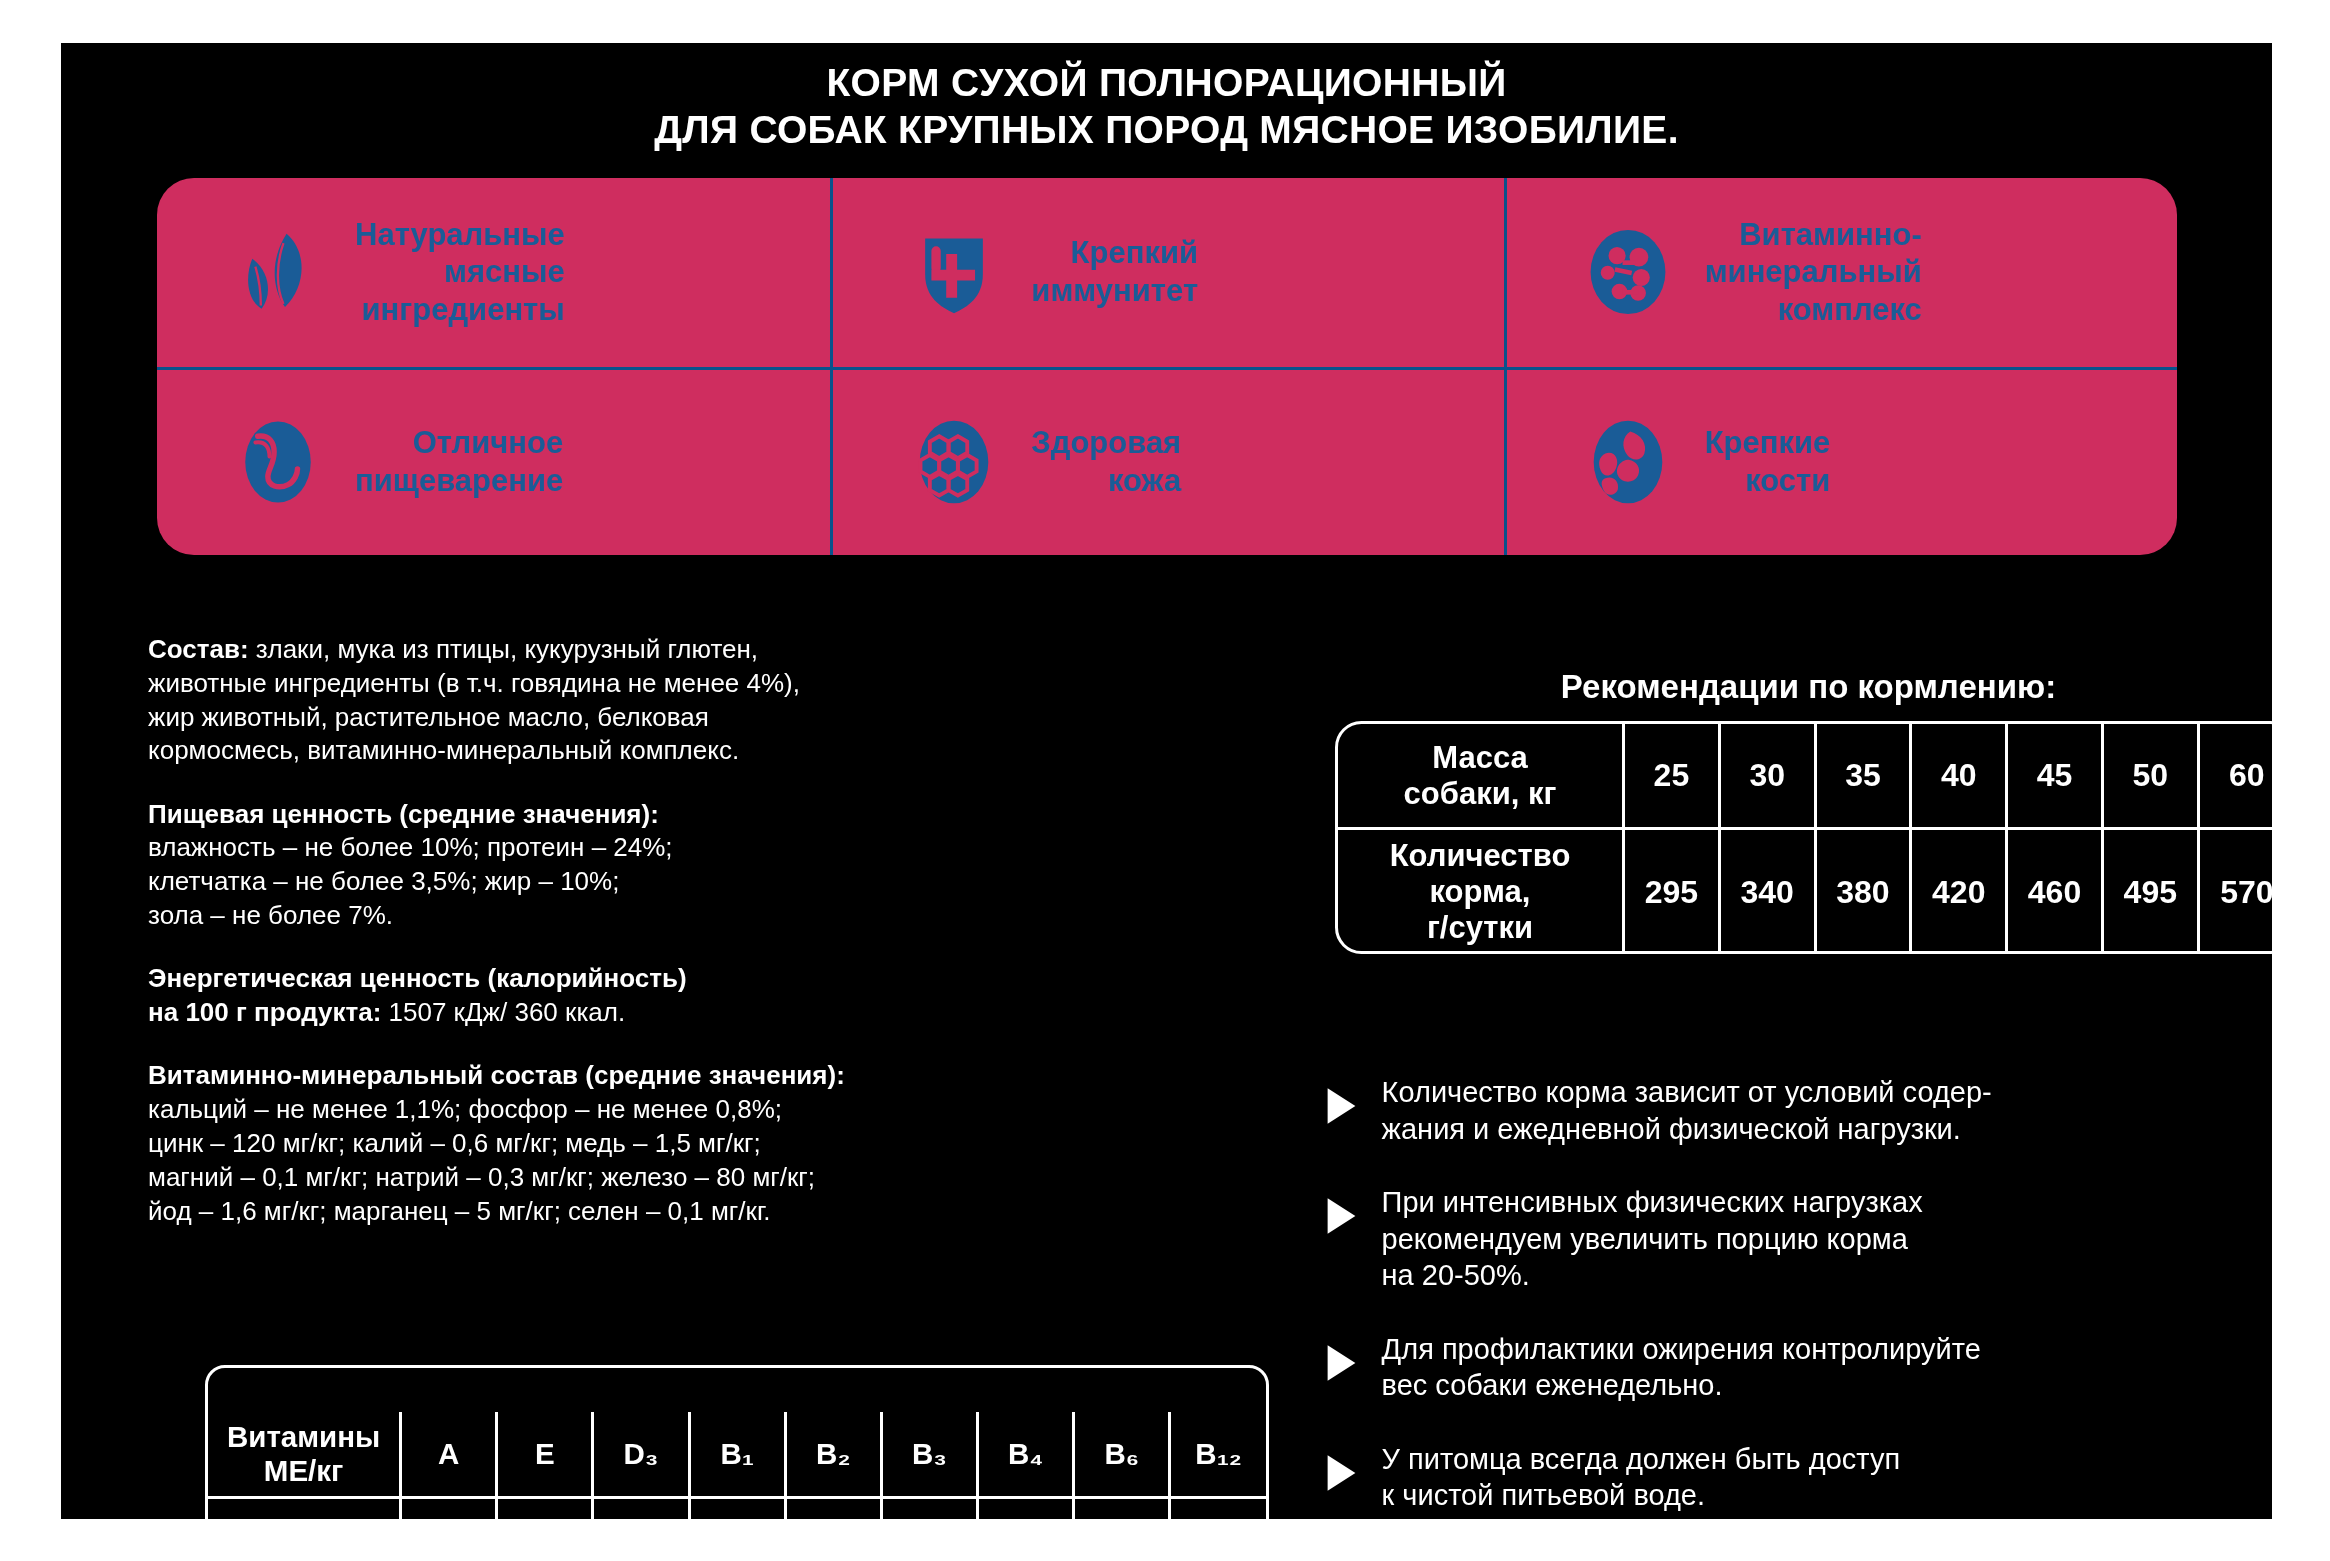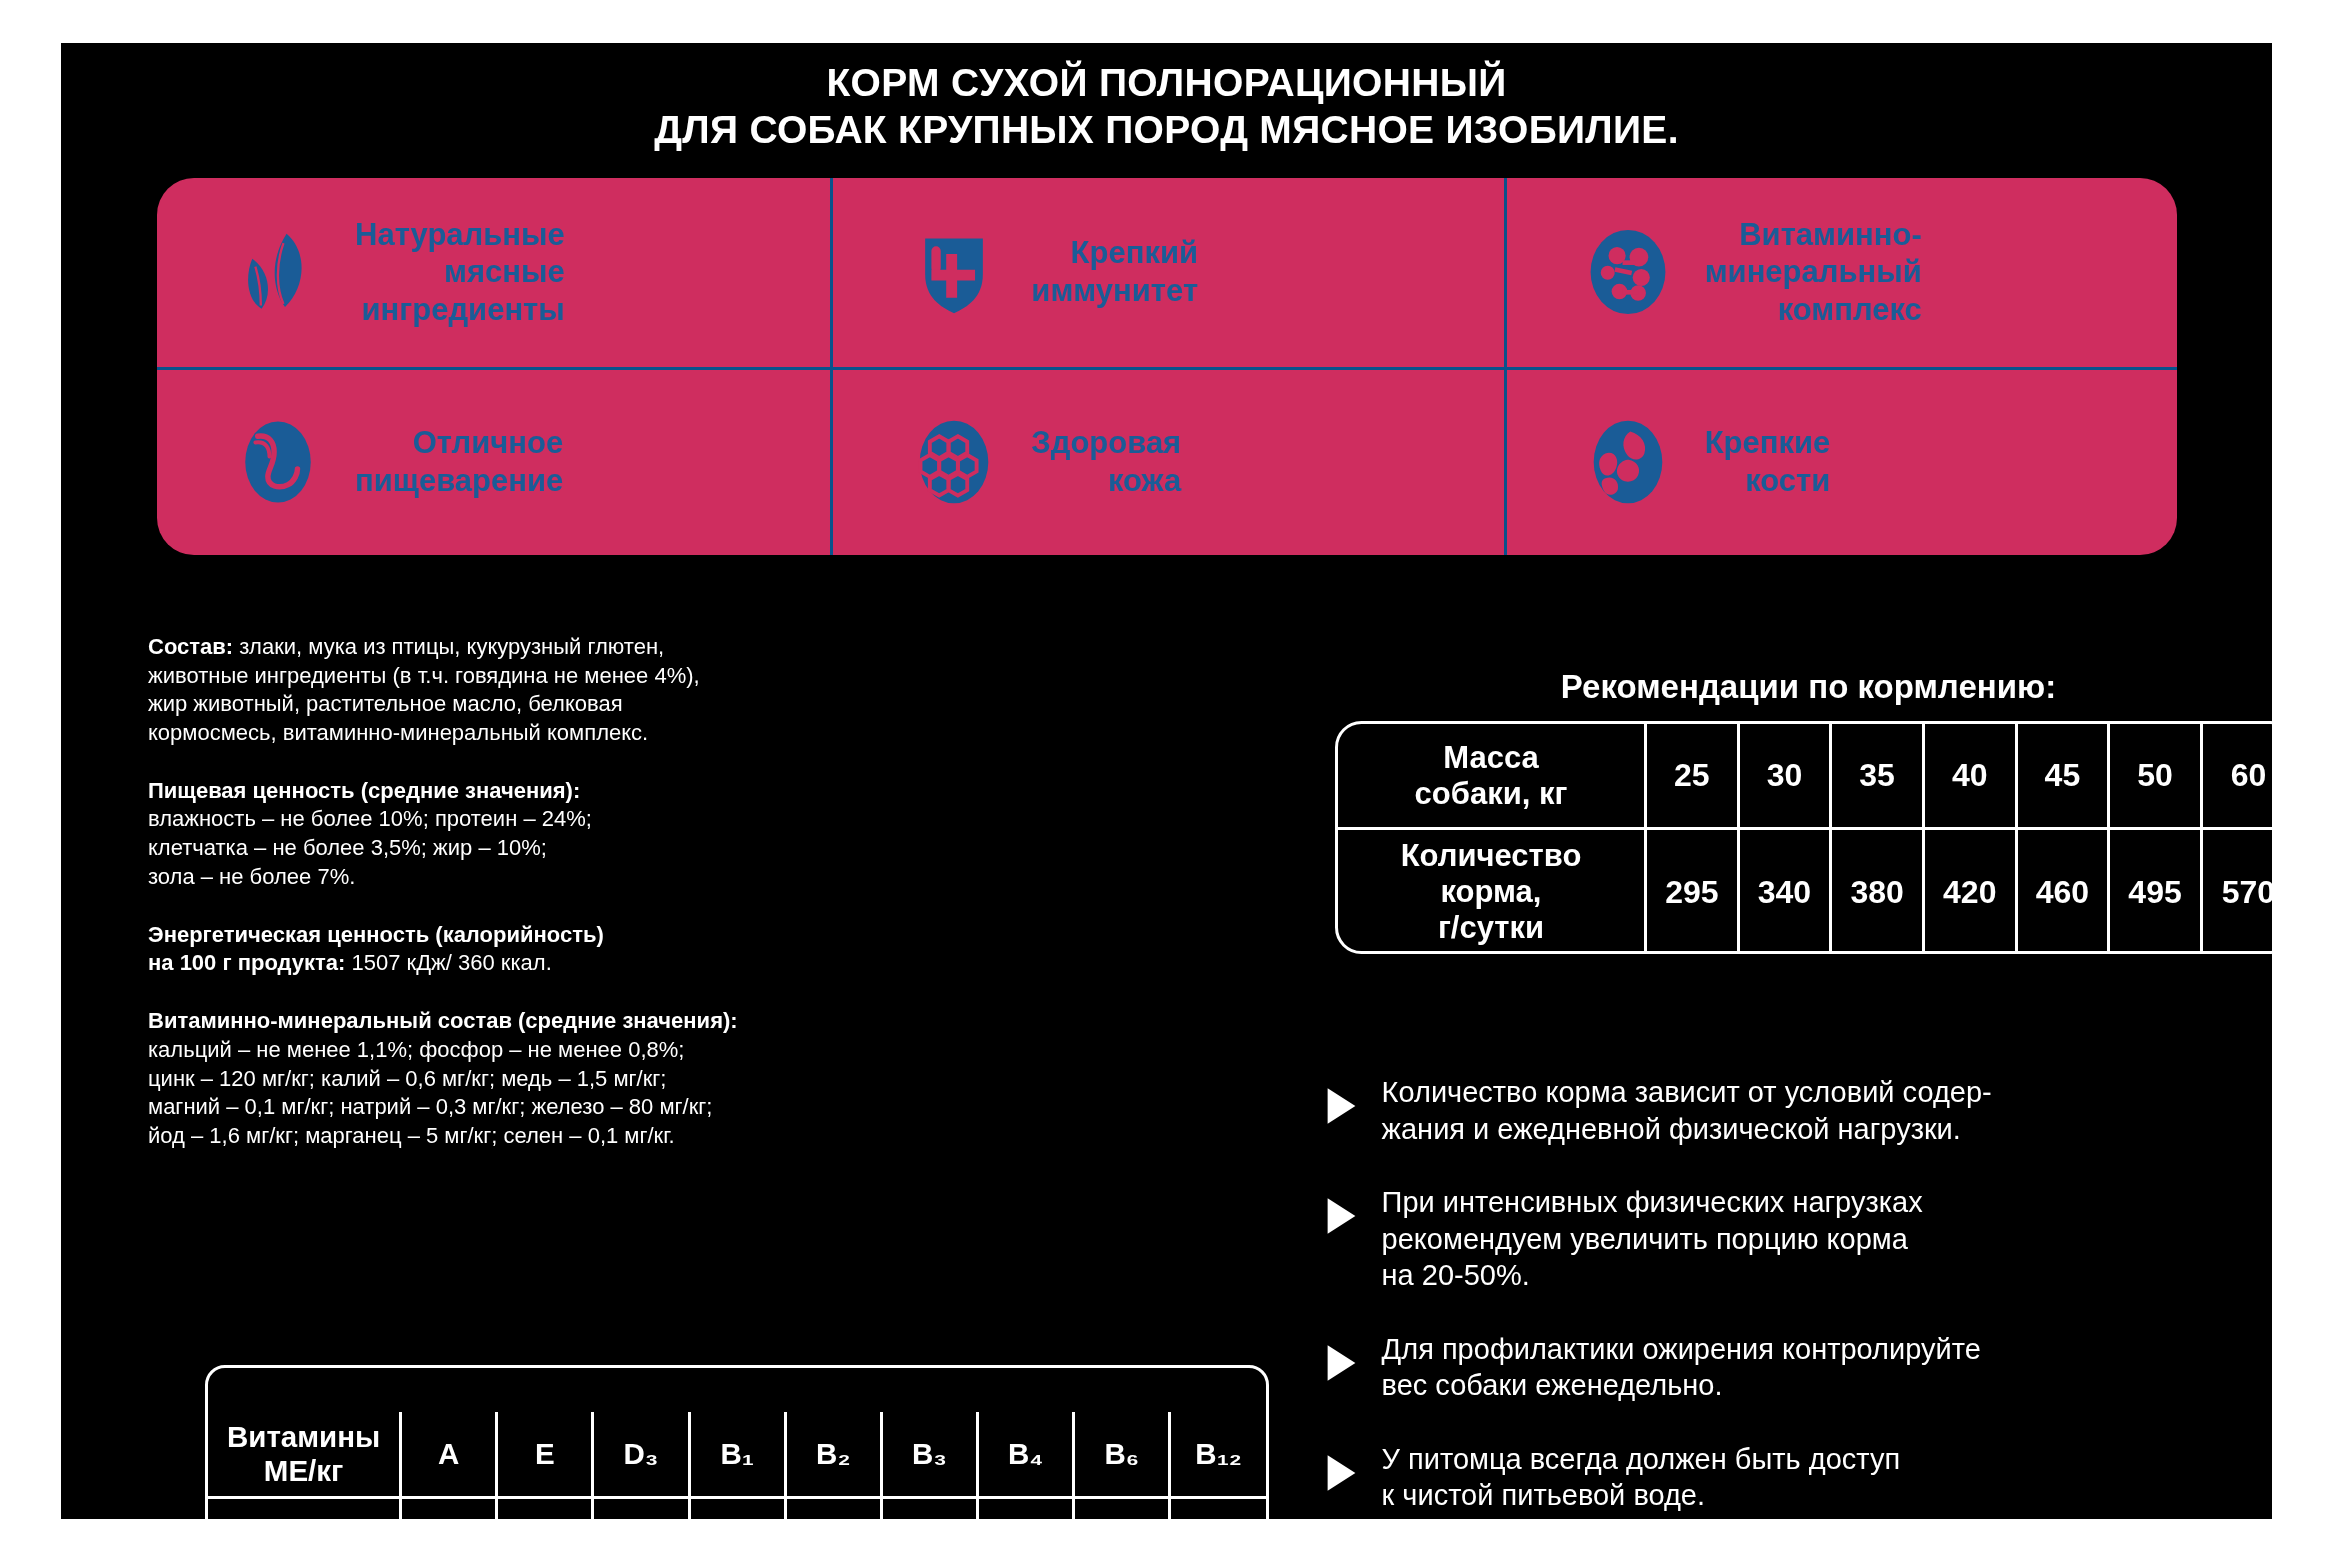--- a/index.html
+++ b/index.html
@@ -84,21 +84,21 @@
 
   
   .left-col {
     position: absolute;
     left: 87px;
     top: 590px;
     width: 1087px;
     color: #ffffff;
   }
   .para {
-    font-size: 22px;
+    font-size: 26px;
     line-height: 1.30;
     white-space: pre-line;
     margin-bottom: 29.5px;
   }
   .para b { font-weight: bold; }
   .para .hdr { font-weight: bold; display: block; }
 
   
   .vit-table-wrap {
     position: absolute;
@@ -167,21 +167,21 @@
     width: 100%;
     height: 100%;
     table-layout: fixed;
   }
   table.feed td {
     color: #ffffff;
     text-align: center;
     font-weight: bold;
     font-size: 32px;
     border-right: 3.9px solid #ffffff;
-    padding: 0 13px;
+    padding: 0 2px;
   }
   table.feed td:last-child { border-right: none; }
   table.feed tr.r1 td { border-bottom: 3.9px solid #ffffff; height: 103px; }
   table.feed tr.r2 td { height: 124px; }
   table.feed td.rowlabel {
     width: 280px;
     font-size: 31px;
     line-height: 1.16;
     white-space: pre-line;
   }

